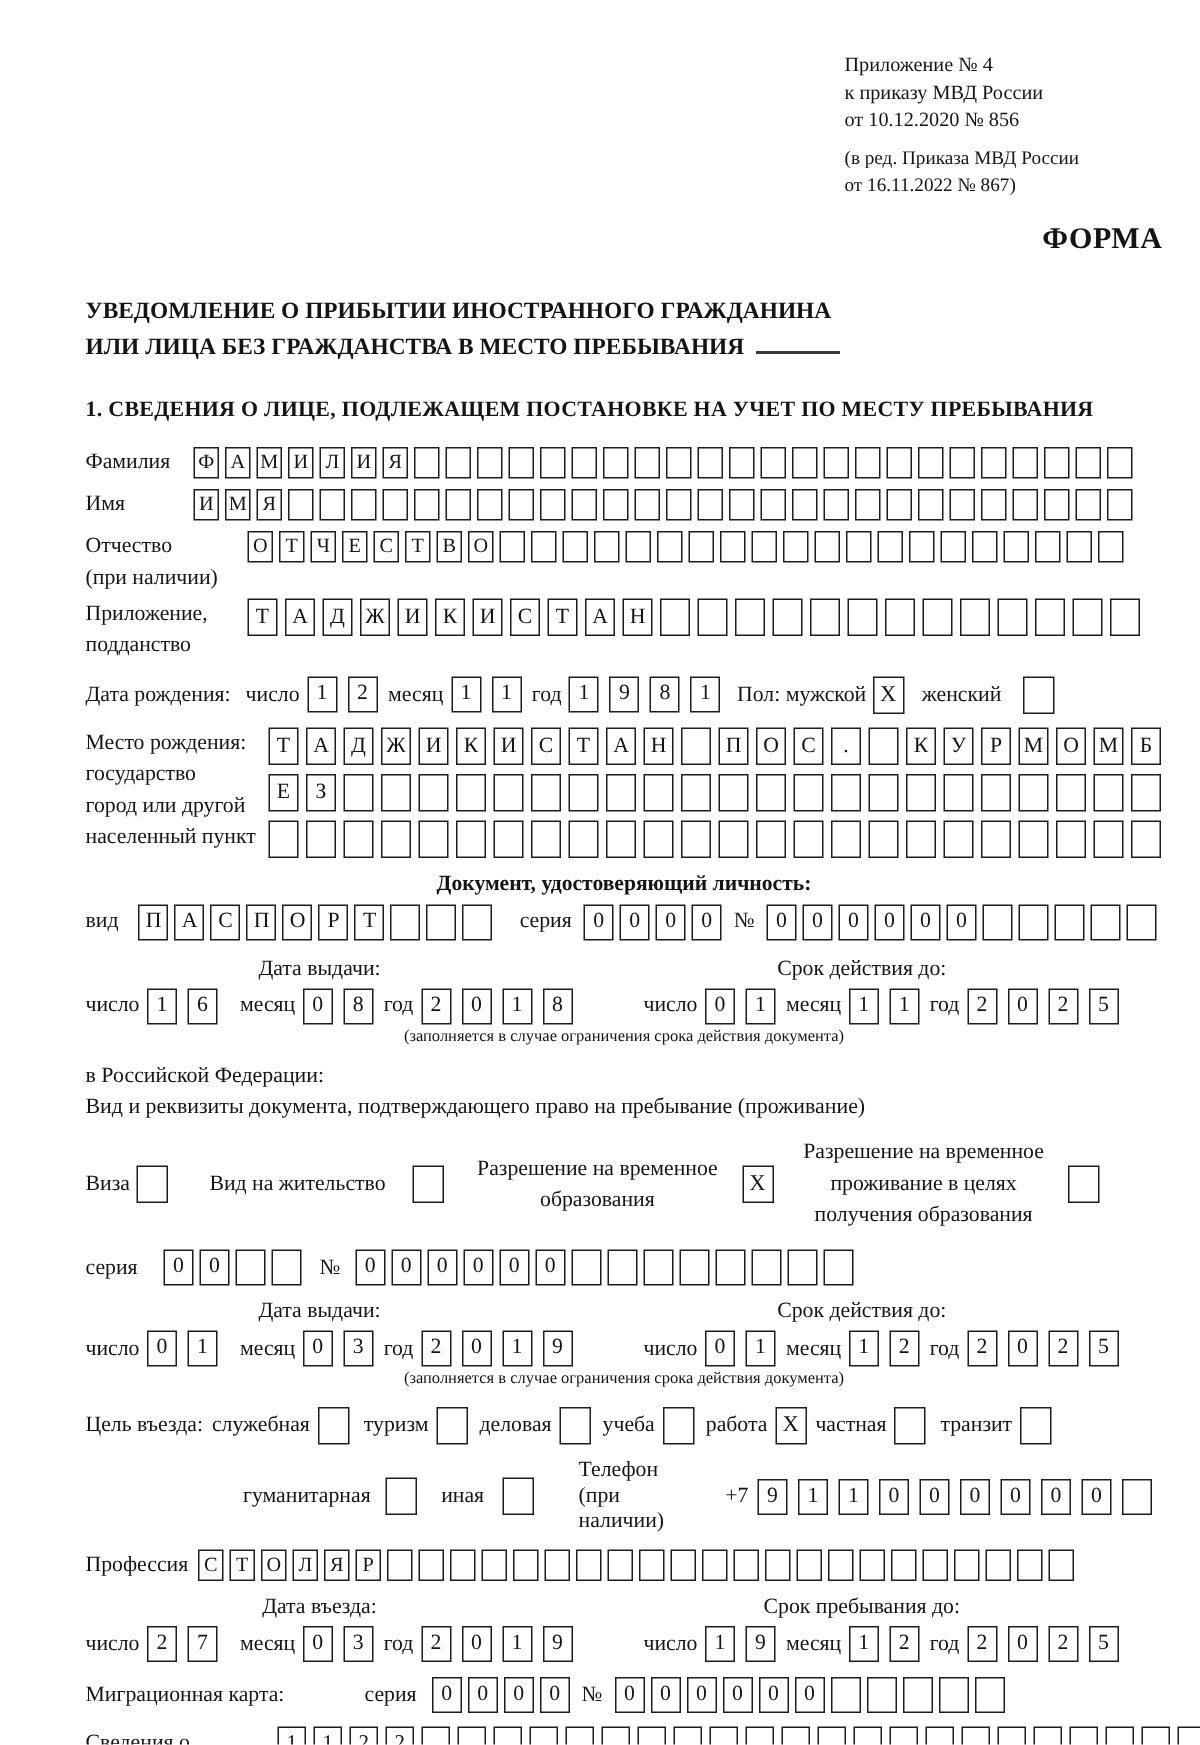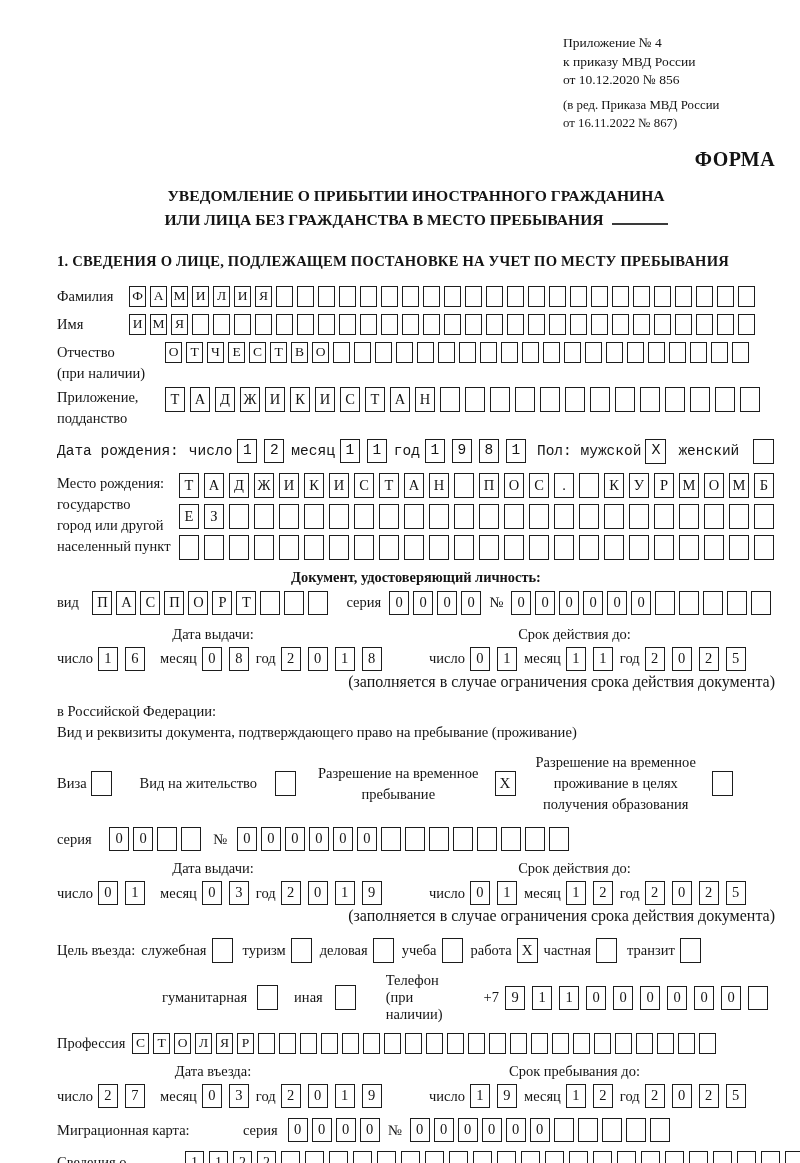--- a/index.html
+++ b/index.html
@@ -7,21 +7,21 @@
     width:800px; height:1163px; background:#ffffff; color:#141414;
     font-family:"Liberation Serif", serif; overflow:hidden;
   }
   .page { padding:34px 25px 0 57px; box-sizing:border-box; width:800px; }
 
   
   .annex { margin-left:506px; width:215px; font-size:13.5px; line-height:1.38; }
   .annex .note { margin-top:7px; font-size:12.8px; }
   .forma { text-align:right; font-weight:bold; font-size:20px; margin-top:16px; letter-spacing:.4px; }
 
-  .title { text-align:center; font-weight:bold; font-size:15.6px; line-height:1.55; margin-top:13px; }
+  .title { text-align:left; font-weight:bold; font-size:15.6px; line-height:1.55; margin-top:25px; }
   .title .blank { display:inline-block; width:56px; height:13px; border-bottom:2.2px solid #3a3a3a; margin-left:8px; }
 
   .section1 { font-weight:bold; font-size:14.6px; margin-top:20px; letter-spacing:.2px; }
 
   
   .frow { display:flex; align-items:flex-start; margin-top:7px; }
   .flabel { font-size:14.5px; line-height:1.45; flex-shrink:0; }
 
   .cells { display:flex; flex-wrap:nowrap; }
   .cell {
@@ -43,21 +43,21 @@
 
   
   .datesec { display:flex; margin-top:11px; }
   .datesec .col-l { width:372px; flex-shrink:0; }
   .datesec .col-r { flex:1; }
   .dhead { text-align:center; font-size:14.5px; margin-bottom:4px; }
   .col-l .dhead { padding-right:60px; }
   .col-r .dhead { padding-right:55px; }
   .dgroup { display:flex; align-items:center; font-size:14.5px; }
   .dgroup .lbl { margin-right:5px; }
-  .vnote { font-size:16px; text-align:right; margin-top:2px; }
+  .vnote { font-size:11px; text-align:center; margin-top:2px; }
 
   .para { font-size:14.6px; margin-top:10px; line-height:1.5; }
   .docheading { text-align:center; font-weight:bold; font-size:14.4px; margin-top:9px; }
 
   
   .rdrow { display:flex; align-items:center; margin-top:8px; font-size:14.5px; }
   .rdrow .ctr { text-align:center; line-height:1.45; }
 
   .purpose { display:flex; align-items:center; font-size:14.5px; margin-top:13px; }
   .purpose .opt { display:flex; align-items:center; }
@@ -228,21 +228,21 @@
         <span class="cell"></span>
         <span class="cell"></span>
         <span class="cell"></span>
         <span class="cell"></span>
         <span class="cell"></span>
         <span class="cell"></span>
         <span class="cell"></span>
       </div>
   </div>
 
-  <div class="frow" style="margin-top:10px; align-items:center;font-family:Liberation Mono, monospace;">
+  <div class="frow" style="margin-top:10px; align-items:center;">
     <span class="inlbl">Дата рождения:</span>
     <span class="dgroup" style="margin-left:10px;">
       <span class="lbl">число</span>
       <span class="cells cg-d">
           <span class="cell">1</span>
           <span class="cell">2</span>
         </span>
       <span class="lbl">месяц</span>
       <span class="cells cg-d">
           <span class="cell">1</span>
@@ -451,21 +451,21 @@
     <span>Виза</span>
     <span class="cells cg-cb" style="margin-left:4px;">
         <span class="cell"></span>
       </span>
     <span style="margin-left:28px;">Вид на жительство</span>
     <span class="cells cg-cb" style="margin-left:18px;">
         <span class="cell"></span>
       </span>
     <span class="ctr" style="margin-left:22px;">
       <div>Разрешение на временное</div>
-      <div>пребывание</div>
+      <div>образования</div>
     </span>
     <span class="cells cg-cb" style="margin-left:16px;">
         <span class="cell">X</span>
       </span>
     <span class="ctr" style="margin-left:20px;">
       <div>Разрешение на временное</div>
       <div>проживание в целях</div>
       <div>получения образования</div>
     </span>
     <span class="cells cg-cb" style="margin-left:16px;">

